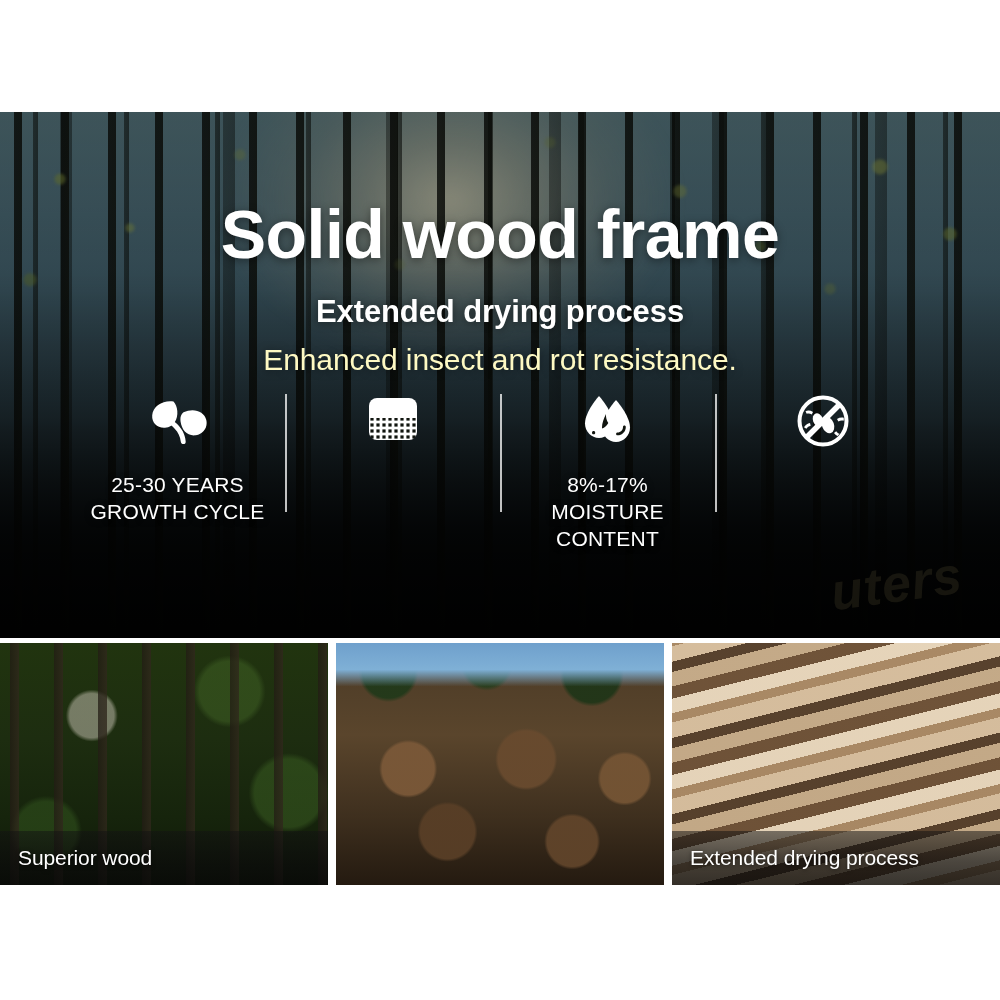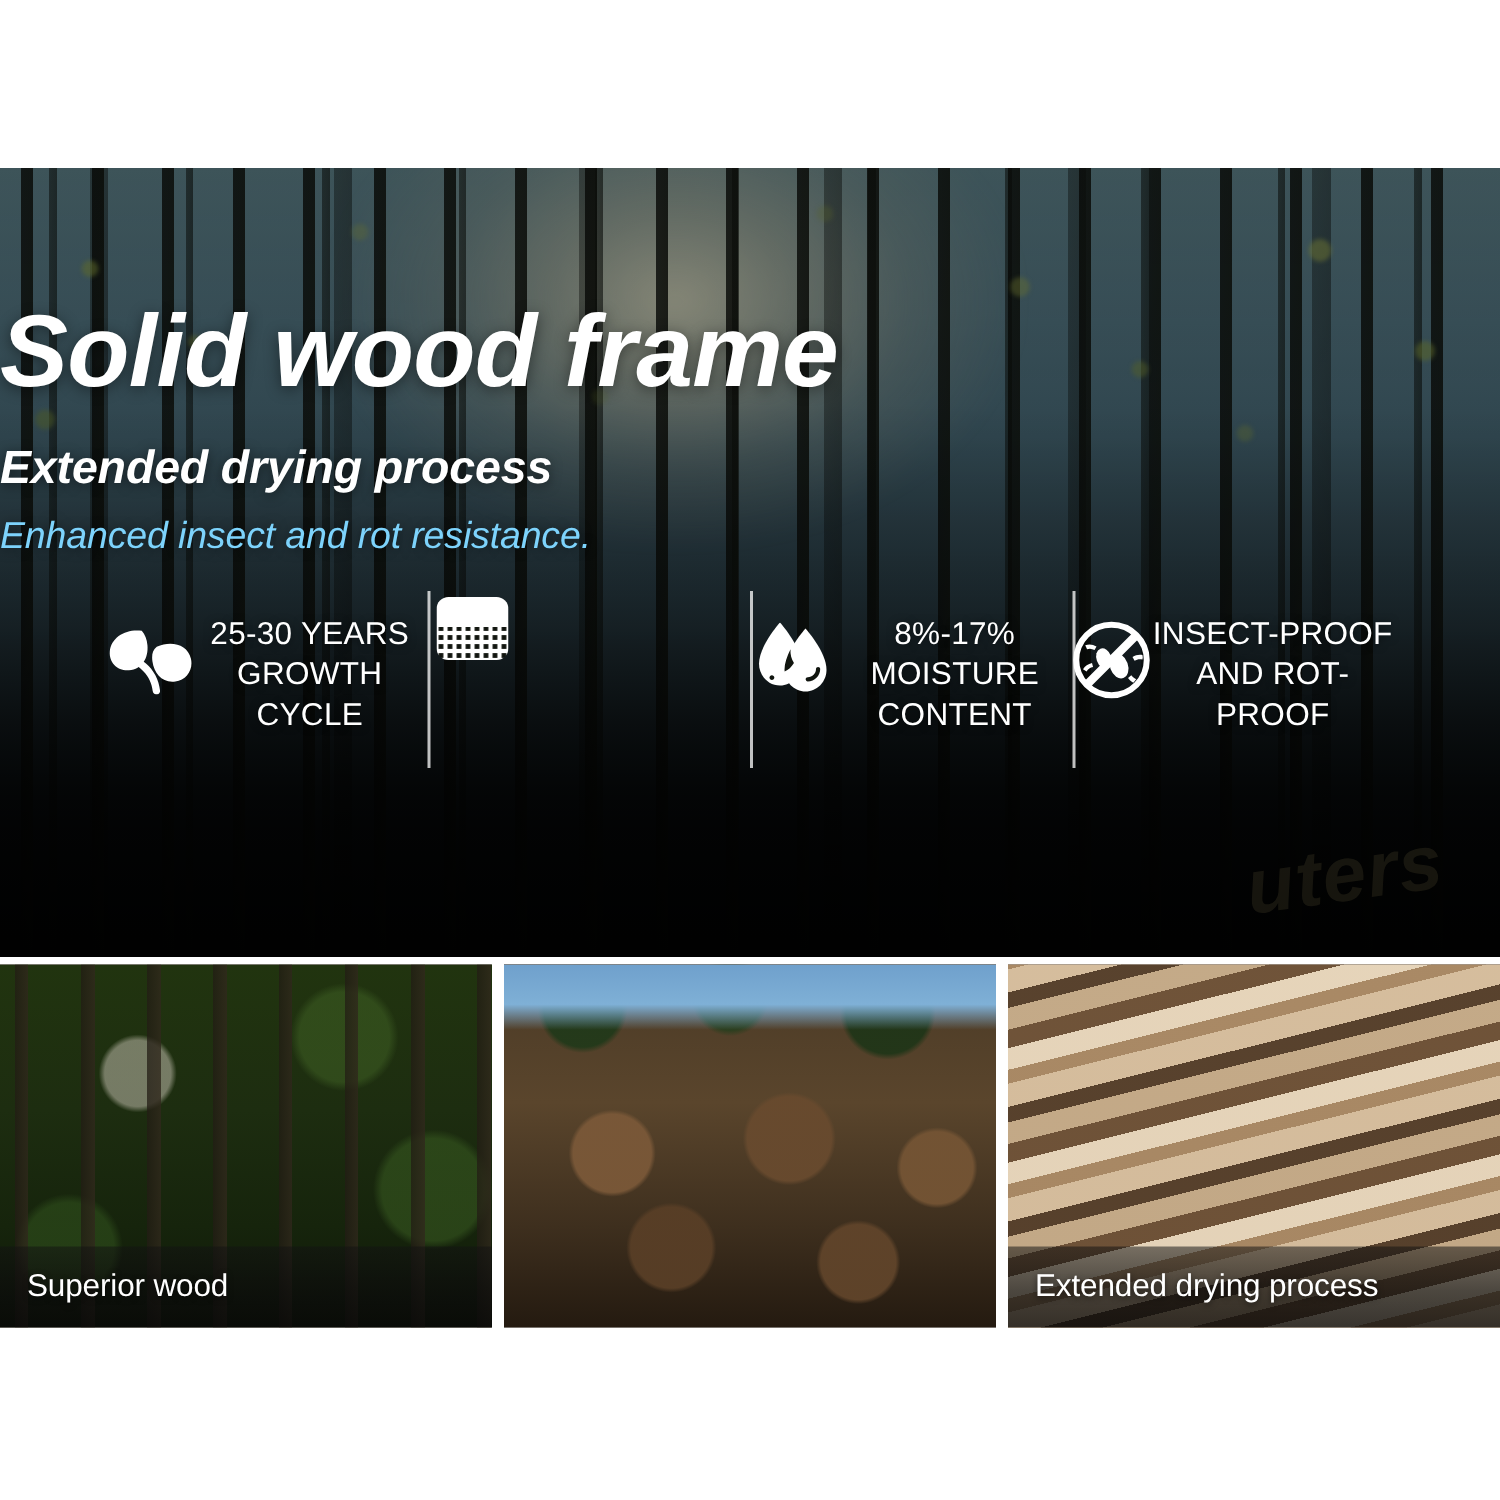--- a/index.html
+++ b/index.html
@@ -133,22 +133,21 @@
     white-space: nowrap;
     transform: rotate(-8deg);
     transform-origin: right bottom;
   }
 
   .hero-content {
     position: absolute;
     inset: 0;
     display: flex;
     flex-direction: column;
-    align-items: flex-start;
-    font-style: italic;
+    align-items: center;
   }
 
   .hero-title {
     margin-top: 88px;
     font-size: 68px;
     font-weight: 700;
     color: #ffffff;
     letter-spacing: -0.5px;
     line-height: 1;
     text-shadow: 0 2px 10px rgba(0,0,0,0.45);
@@ -158,43 +157,43 @@
     margin-top: 26px;
     font-size: 31px;
     font-weight: 600;
     color: #ffffff;
     letter-spacing: -0.1px;
     text-shadow: 0 1px 8px rgba(0,0,0,0.5);
   }
 
   .hero-tagline {
     margin-top: 13px;
-    font-size: 25px;
+    font-size: 30px;
     font-weight: 400;
-    color: #7dd3fc;
+    color: #fef9c3;
     letter-spacing: -0.1px;
     text-shadow: 0 1px 8px rgba(0,0,0,0.5);
   }
 
   
   .features {
     position: absolute;
     left: 0;
     top: 278px;
     width: 1000px;
     display: flex;
     align-items: flex-start;
     justify-content: center;
   }
 
   .feature {
     position: relative;
     width: 215px;
     display: flex;
-    flex-direction: row;
+    flex-direction: column;
     align-items: center;
   }
 
   .feature + .feature::before {
     content: "";
     position: absolute;
     left: 0;
     top: 4px;
     width: 2px;
     height: 118px;
@@ -397,22 +396,20 @@
               <ellipse cx="21" cy="25" rx="5" ry="7" transform="rotate(-20 21 25)"></ellipse>
               <ellipse cx="31" cy="30" rx="6" ry="8.5" transform="rotate(-20 31 30)"></ellipse>
               <path d="M16 17c-2.5-1.5-5-1.8-7.5-.8l1.2 2.6c1.8-.7 3.4-.4 5 .6z"></path>
               <path d="M13 28c-2.6.6-4.7 2-6 4.2l2.4 1.5c1-1.6 2.4-2.6 4.3-3z"></path>
               <path d="M37 38c1.6 2.2 3.6 3.5 6.2 3.9l.4-2.9c-1.9-.3-3.3-1.2-4.4-2.8z"></path>
               <path d="M40 24c2.3-1.4 4.8-1.8 7.4-1.1l-.8 2.8c-1.9-.5-3.6-.2-5.2.8z"></path>
             </g>
             <path d="M10.5 41.5 41.5 10.5" stroke="#ffffff" stroke-width="5.5" stroke-linecap="round" fill="none"></path>
           </svg>
         </div>
-        <div class="feature-label">INSECT-PROOF
-AND ROT-PROOF</div>
       </div>
 
     </div>
   </div>
 
   <div class="tiles">
 
     <div class="tile">
       <div class="tile-img img-forest"></div>
       <div class="tile-caption-bar">

